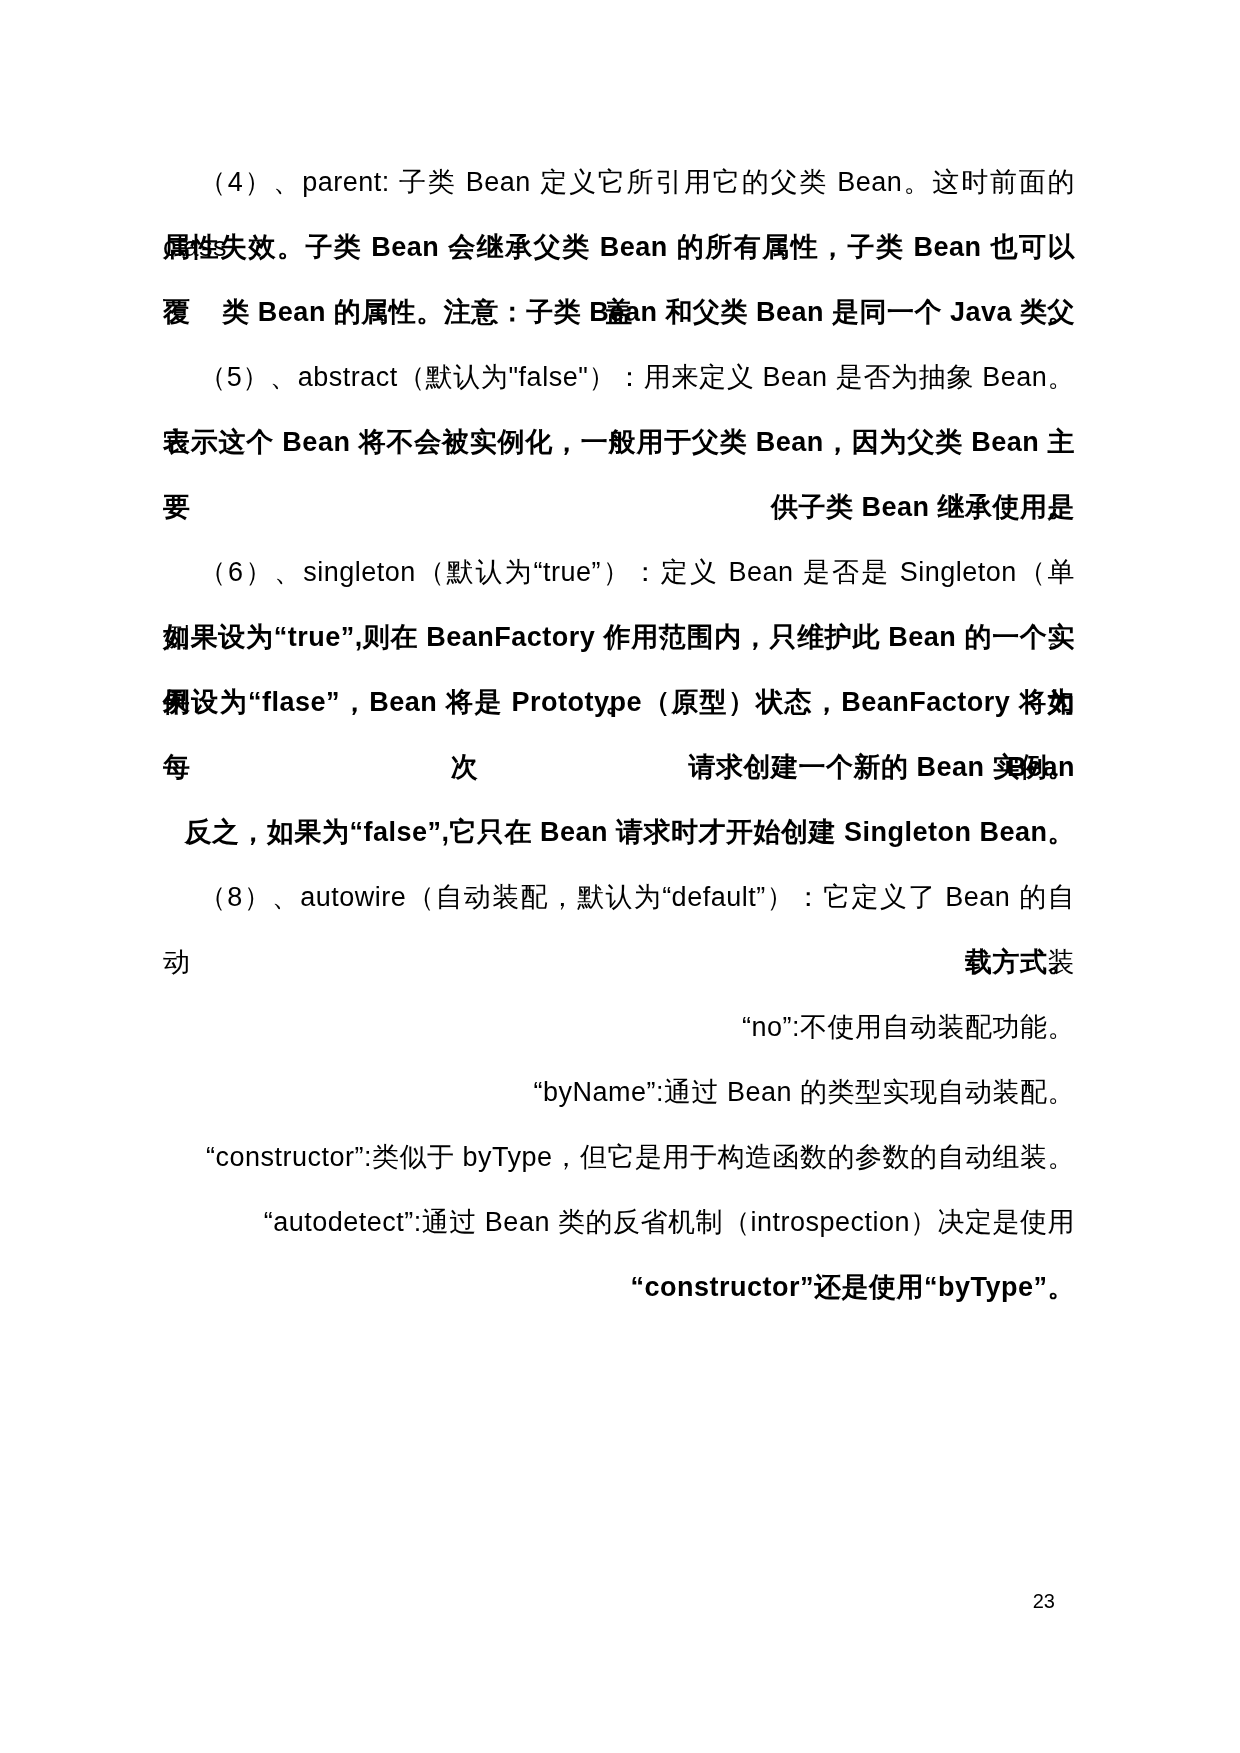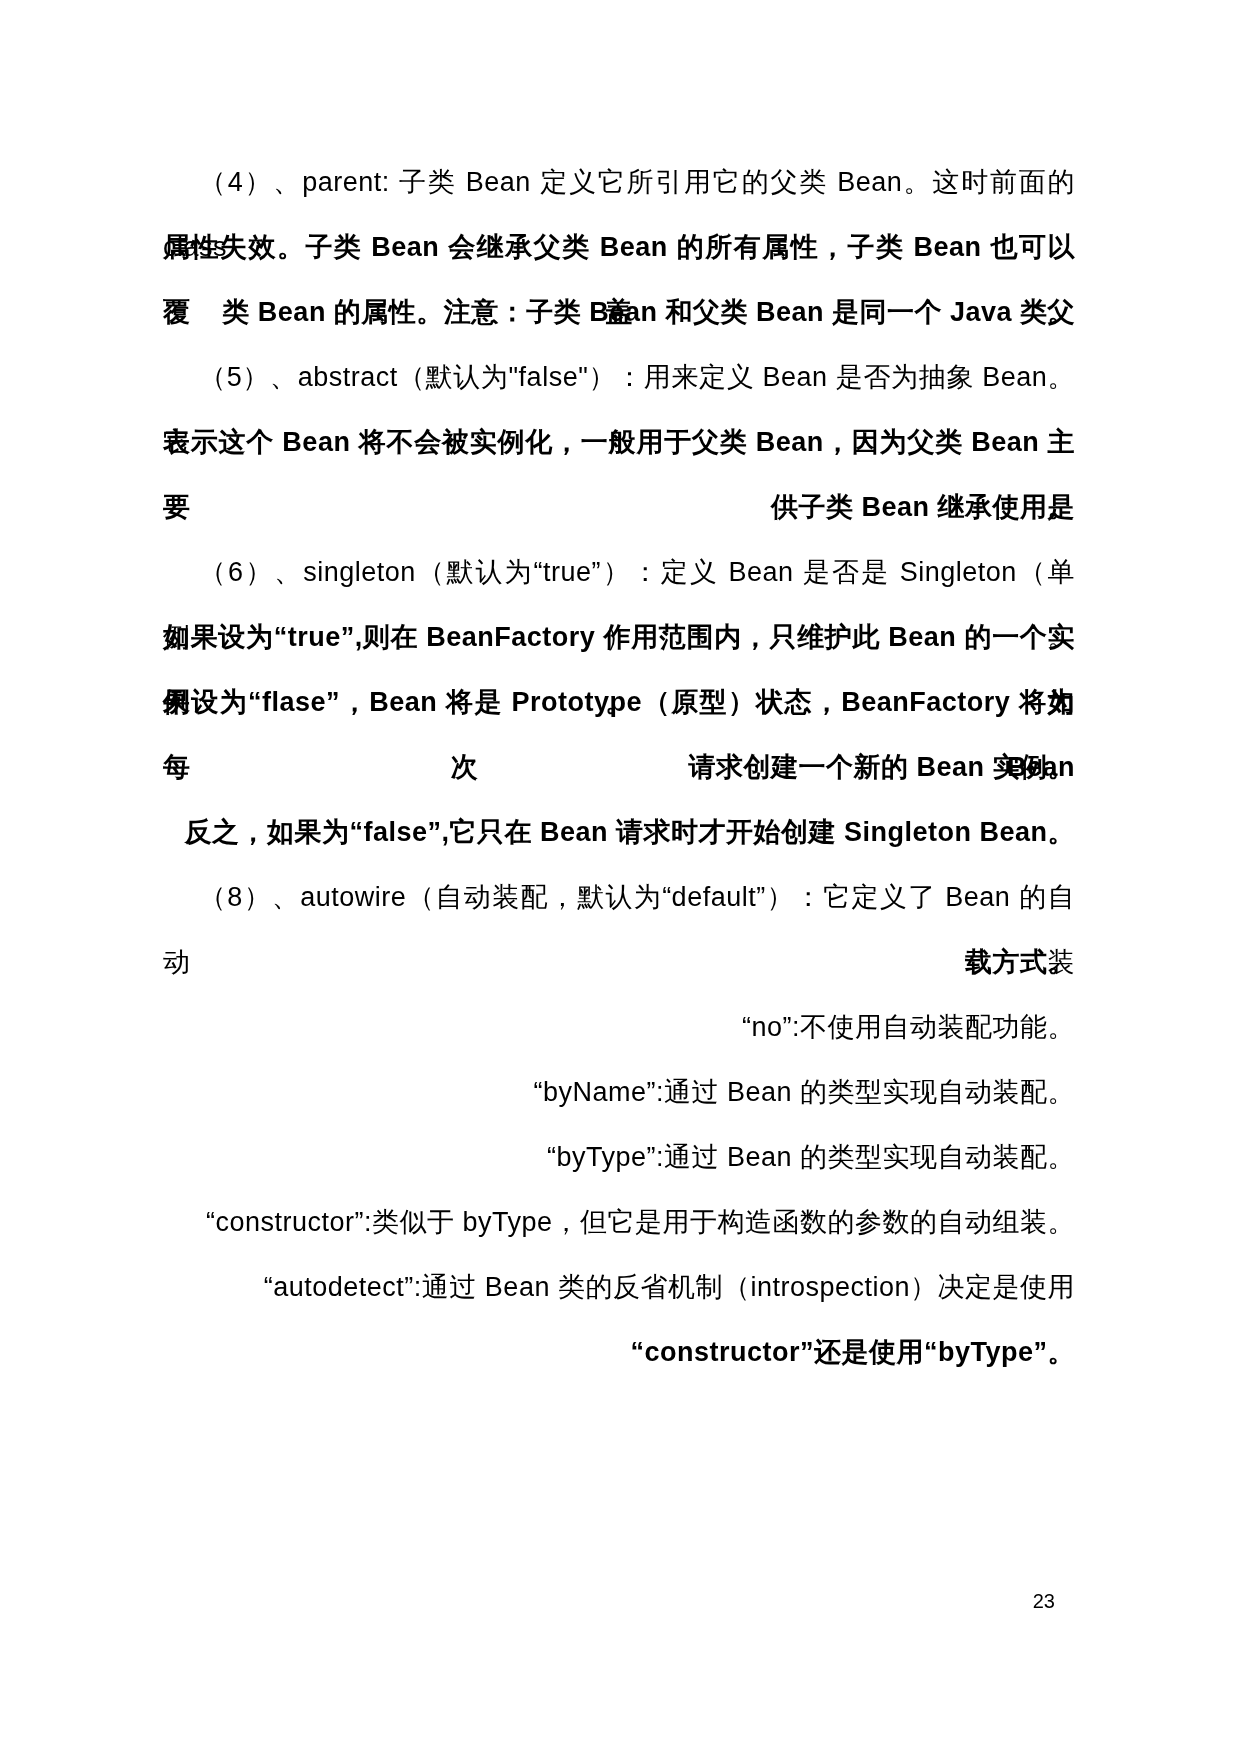--- a/index.html
+++ b/index.html
@@ -63,19 +63,18 @@
     <div class="line l-cont">供子类 Bean 继承使用。</div>
     <div class="line l-para just">（6）、singleton（默认为“true”）：定义 Bean 是否是 Singleton（单例）。</div>
     <div class="line l-cont just">如果设为“true”,则在 BeanFactory 作用范围内，只维护此 Bean 的一个实例。如</div>
     <div class="line l-cont just">果设为“flase”，Bean 将是 Prototype（原型）状态，BeanFactory 将为每次 Bean</div>
     <div class="line l-cont">请求创建一个新的 Bean 实例。</div>
     <div class="line l-cont">反之，如果为“false”,它只在 Bean 请求时才开始创建 Singleton Bean。</div>
     <div class="line l-para just">（8）、autowire（自动装配，默认为“default”）：它定义了 Bean 的自动装</div>
     <div class="line l-cont">载方式。</div>
     <div class="line l-list">“no”:不使用自动装配功能。</div>
     <div class="line l-list">“byName”:通过 Bean 的类型实现自动装配。</div>
-    <div class="line l-list">“byType”:通过 Bean 的类型实现自动装配。</div>
     <div class="line l-list">“constructor”:类似于 byType，但它是用于构造函数的参数的自动组装。</div>
     <div class="line l-list">“autodetect”:通过 Bean 类的反省机制（introspection）决定是使用</div>
     <div class="line l-cont">“constructor”还是使用“byType”。</div>
   </div>
   <div class="page-number">23</div>
 </div>
 
 </body></html>

